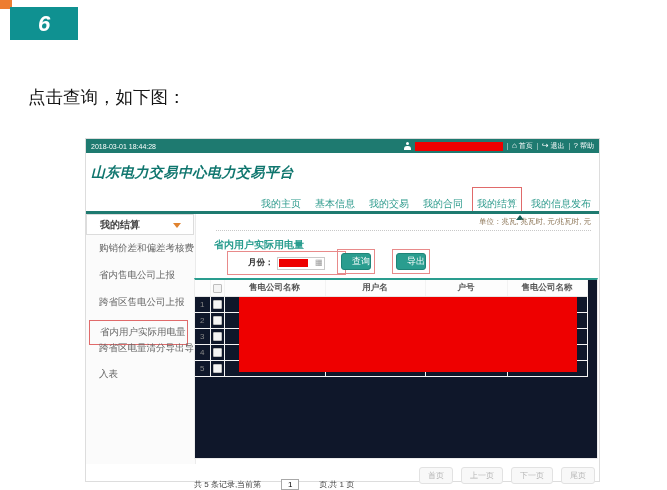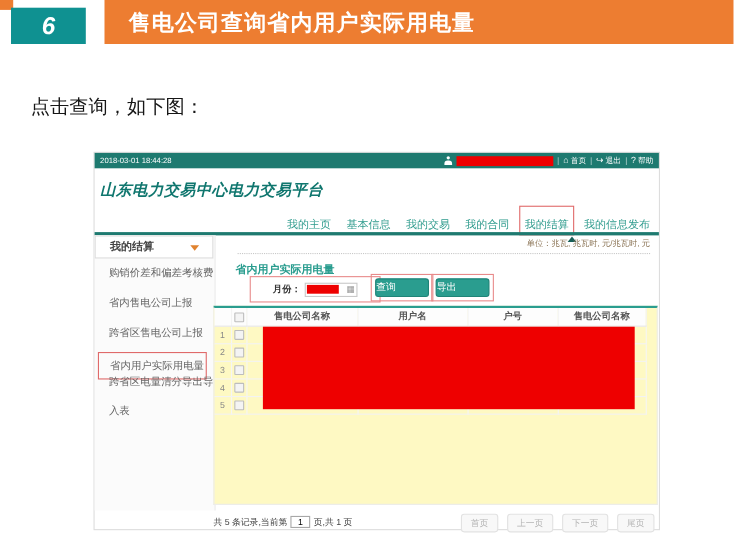--- a/index.html
+++ b/index.html
@@ -57,50 +57,47 @@
   
   .main-title{position:absolute;left:128px;top:99px;font-size:10px;font-weight:bold;color:#2A9D8F}
   .month-annot{position:absolute;left:141px;top:112px;height:22px;border:1px solid #E88A8A;display:flex;align-items:center;gap:3px;padding:0 20px}
   .month-label{font-size:8.5px;color:#333;font-weight:bold}
   .month-input{position:relative;width:48px;height:13px;background:#fff;border:1px solid #C9C9C9;box-sizing:border-box;
     display:inline-flex;align-items:center;justify-content:space-between;padding:0 1px;cursor:text}
   .redact-bar{width:29px;height:8px;background:#EE0000}
   .cal-icon{font-size:8px;color:#999;line-height:1;cursor:pointer}
   .btn-annot{position:absolute;top:110px;border:1px solid #E88A8A;padding:3px}
   .qa{left:251px}.ea{left:306px}
-  .teal-btn{display:block;width:49px;height:17px;background:#2A9D8F;border:1px solid #1F8478;border-radius:3px;
-    color:#fff;font-size:9px;line-height:15px;text-align:left;cursor:pointer;font-family:Liberation Serif, serif;padding:0}
-
-  
-  .table-box{position:absolute;left:108px;top:139px;width:404px;height:181px;background:#fef9c3;
+  .teal-btn{display:block;width:30px;height:17px;background:#2A9D8F;border:1px solid #1F8478;border-radius:3px;
+    color:#fff;font-size:9px;line-height:15px;text-align:right;cursor:pointer;font-family:Liberation Serif, serif;padding:0}
+
+  
+  .table-box{position:absolute;left:108px;top:139px;width:404px;height:181px;background:#0f172a;
     border:1px solid #ECECEC;border-top:2px solid #2A9D8F;box-sizing:border-box}
   table.grid{border-collapse:collapse;table-layout:fixed;width:392px}
   table.grid th{height:16px;font-size:8.5px;color:#555;font-weight:bold;background:#FDFDFD;
     border-bottom:1px solid #E6E6E6;border-right:1px solid #F3F3F3;text-align:center;padding:0}
   table.grid td{height:15px;font-size:8px;color:#888;border-bottom:1px solid #F3F3F3;border-right:1px solid #F5F5F5;text-align:center;padding:0}
   .cb{display:inline-block;width:7px;height:7px;border:1px solid #BDBDBD;background:#F4F4F4;border-radius:1px;vertical-align:middle;cursor:pointer}
   .redaction-block{position:absolute;left:44px;top:17px;width:338px;height:75px;background:#EE0000}
 
   
-  .tfoot{position:absolute;left:108px;top:330px;font-size:8px;color:#444;display:flex;align-items:flex-start;gap:3px}
+  .tfoot{position:absolute;left:108px;top:340px;font-size:8px;color:#444;display:flex;align-items:flex-start;gap:20px}
   .page-input{width:18px;height:11px;border:1px solid #A8A8A8;font-size:8px;text-align:center;padding:0;font-family:inherit;box-sizing:border-box}
   .pager{position:absolute;right:4px;top:328px;display:flex;gap:8px}
   .pg-btn{padding:2px 8px;font-size:8px;color:#B5B5B5;background:#F8F8F8;border:1px solid #E2E2E2;border-radius:3px;cursor:pointer;white-space:nowrap}
 </style>
 </head>
 <body>
 
 <div class="slide">
 
   <div class="corner-sq"></div>
   <div class="num-block">
     <span>6</span>
-  </div>
-  <div class="banner">
-    <span>售电公司查询省内用户实际用电量</span>
   </div>
 
   <div class="body-text">
     <div class="l2">点击查询，如下图：</div>
   </div>
 
   <div class="shot">
 
     <div class="topbar">
       <span>2018-03-01 18:44:28</span>

